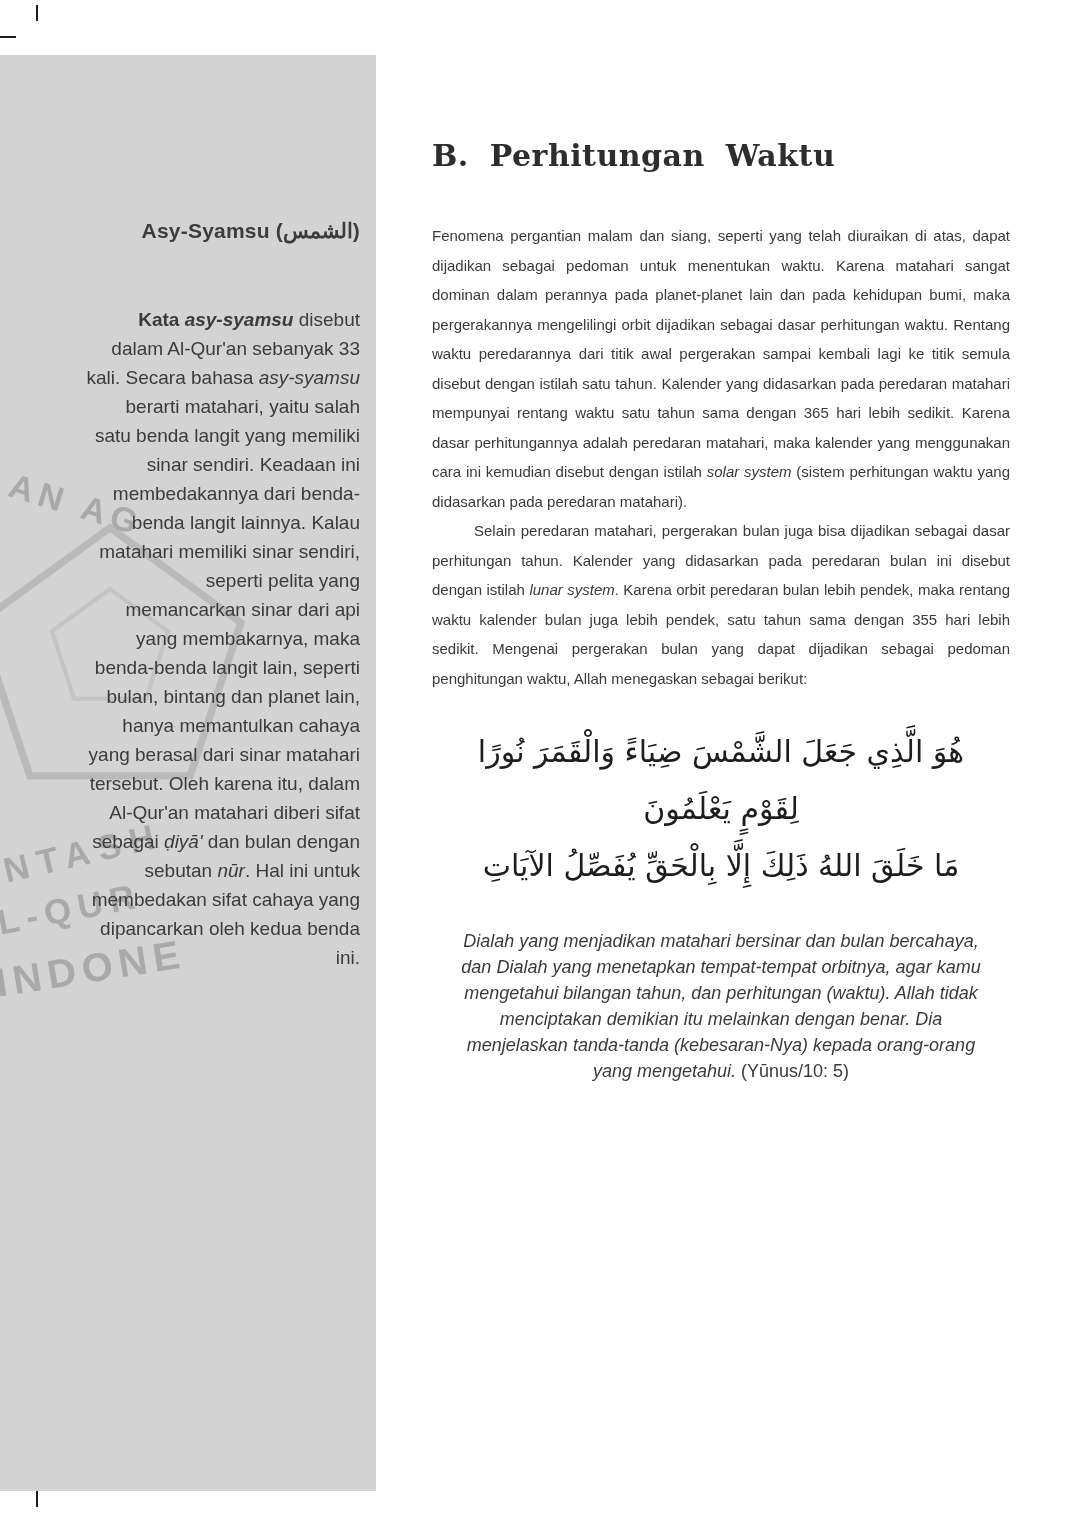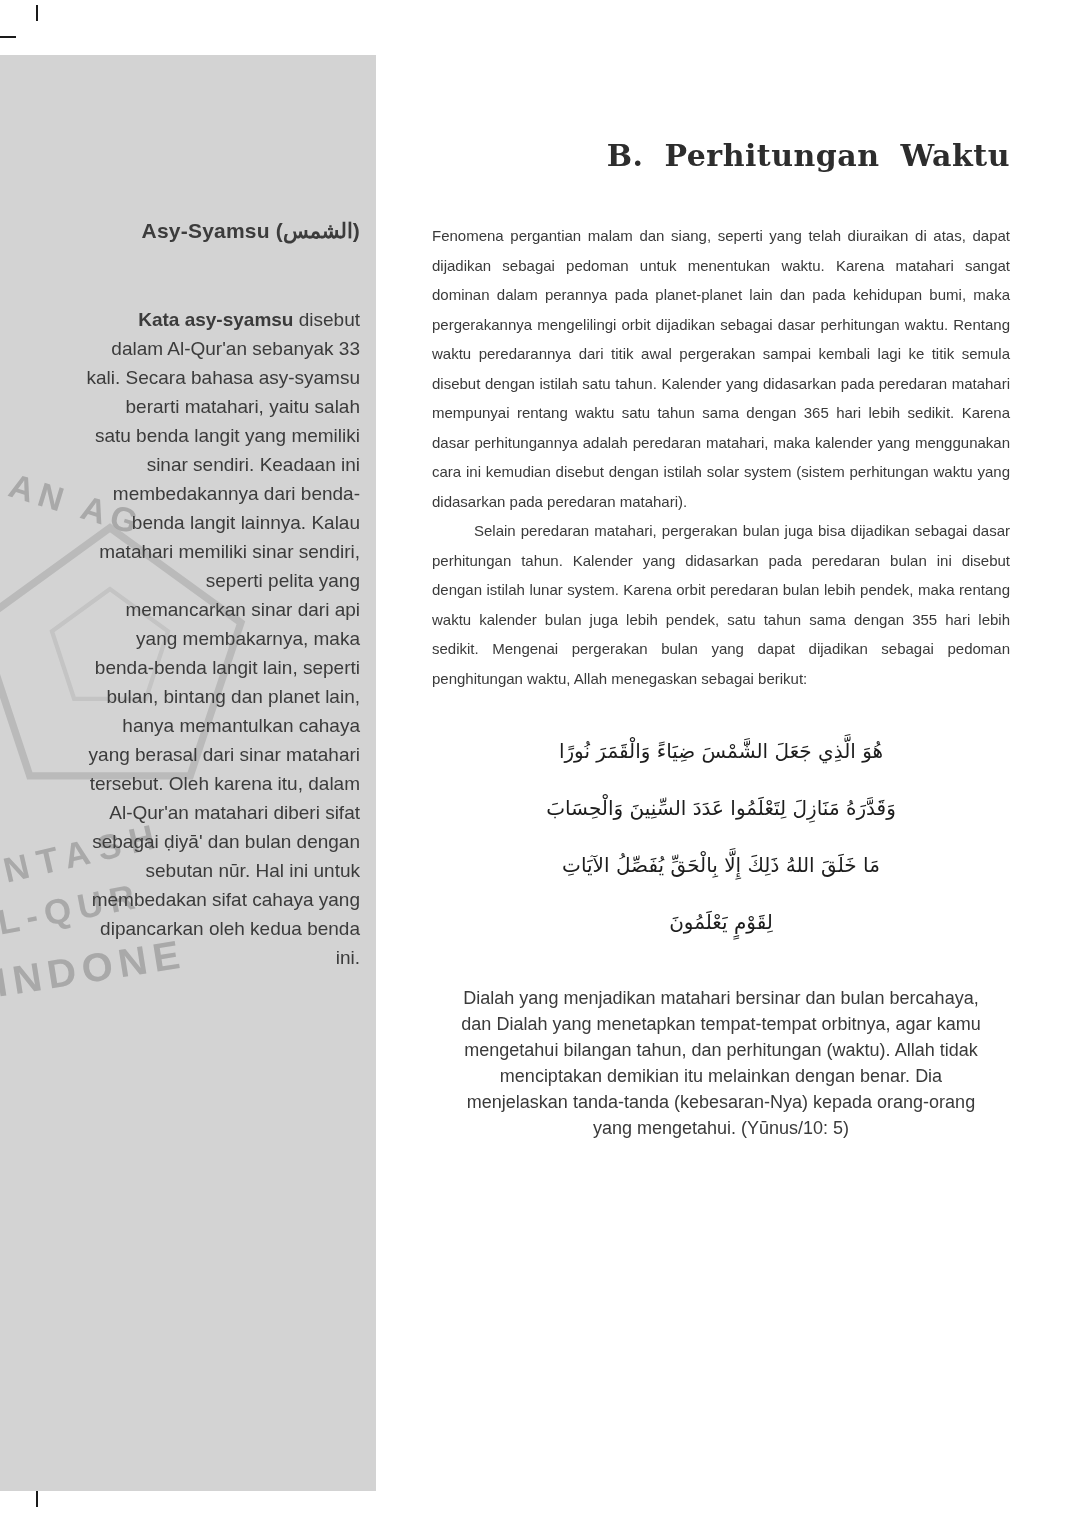--- a/index.html
+++ b/index.html
@@ -43,34 +43,34 @@
   .wm4{left:-4px;top:906px;font-size:40px;letter-spacing:6px;transform:rotate(-9deg);}
   .wm-svg{position:absolute;left:-70px;top:420px;opacity:.55;}
 
   
   .main-col{
     position:absolute;left:432px;top:138px;width:578px;color:#3a3a3a;
   }
   .heading{
     font-family:"DejaVu Serif", serif;
     font-size:30px;font-weight:bold;color:#2d2d2d;
-    margin:0 0 48px 0;word-spacing:10px;letter-spacing:.5px;text-align:right;
+    margin:0 0 48px 0;word-spacing:10px;letter-spacing:.5px;
   }
   .body-para{font-size:15px;line-height:29.5px;text-align:justify;margin:0;}
   .indent{text-indent:42px;}
   .arabic{
     margin:30px 8px 0;text-align:center;direction:rtl;
     font-family:"DejaVu Sans", sans-serif;
-    font-size:20px;line-height:57px;color:#1d1d1d;
+    font-size:30px;line-height:57px;color:#1d1d1d;
   }
   .caption{
     margin:34px auto 0;width:548px;text-align:center;
     font-size:18px;line-height:26px;color:#3a3a3a;
   }
-  .it{}
+  .it{font-style:italic;}
   .bd{font-weight:bold;}
 </style>
 </head>
 <body>
 
 <div class="page">
 
   <div class="crop crop-tl-v"></div>
   <div class="crop crop-tl-h"></div>
   <div class="crop crop-bl-h"></div>
@@ -95,21 +95,20 @@
   </aside>
 
   <main class="main-col">
     <h2 class="heading">B. Perhitungan Waktu</h2>
 
     <p class="body-para"><span>Fenomena pergantian malam dan siang, seperti yang telah diuraikan di atas, dapat dijadikan sebagai pedoman untuk menentukan waktu. Karena matahari sangat dominan dalam perannya pada planet-planet lain dan pada kehidupan bumi, maka pergerakannya mengelilingi orbit dijadikan sebagai dasar perhitungan waktu. Rentang waktu peredarannya dari titik awal pergerakan sampai kembali lagi ke titik semula disebut dengan istilah satu tahun. Kalender yang didasarkan pada peredaran matahari  mempunyai rentang waktu satu tahun sama dengan 365 hari lebih sedikit. Karena dasar perhitungannya adalah peredaran matahari, maka kalender yang menggunakan cara ini  kemudian disebut dengan istilah </span><span class="it">solar system</span><span> (sistem perhitungan waktu yang didasarkan pada peredaran matahari).</span></p>
     <p class="body-para indent"><span>Selain peredaran matahari, pergerakan bulan juga bisa dijadikan sebagai dasar perhitungan tahun. Kalender yang didasarkan pada peredaran bulan ini disebut dengan istilah </span><span class="it">lunar system</span><span>. Karena orbit peredaran bulan lebih pendek, maka rentang waktu kalender bulan juga lebih pendek, satu tahun sama dengan 355 hari lebih sedikit. Mengenai pergerakan bulan yang dapat dijadikan sebagai pedoman penghitungan waktu, Allah menegaskan sebagai berikut:</span></p>
 
     <div class="arabic" dir="rtl">
       <div>هُوَ الَّذِي جَعَلَ الشَّمْسَ ضِيَاءً وَالْقَمَرَ نُورًا</div>
-      <div>وَقَدَّرَهُ مَنَازِلَ لِتَعْلَمُوا عَدَدَ السِّنِينَ وَالْحِسَابَ</div>
+      <div>لِقَوْمٍ يَعْلَمُونَ</div>
       <div>مَا خَلَقَ اللهُ ذَلِكَ إِلَّا بِالْحَقِّ يُفَصِّلُ الآيَاتِ</div>
-      <div>لِقَوْمٍ يَعْلَمُونَ</div>
     </div>
 
     <p class="caption"><span class="it">Dialah yang menjadikan matahari bersinar dan bulan bercahaya, dan Dialah yang menetapkan tempat-tempat orbitnya, agar kamu mengetahui bilangan tahun, dan perhitungan (waktu). Allah tidak menciptakan demikian itu melainkan dengan benar. Dia menjelaskan tanda-tanda (kebesaran-Nya) kepada orang-orang yang mengetahui. </span><span>(Yūnus/10: 5)</span></p>
   </main>
 
 </div>
 
 </body></html>

